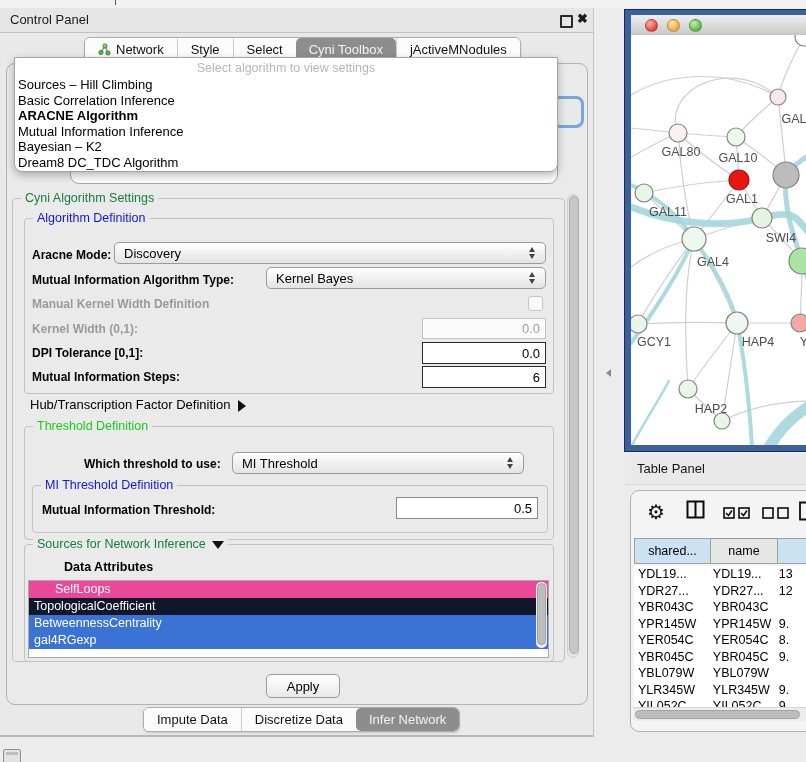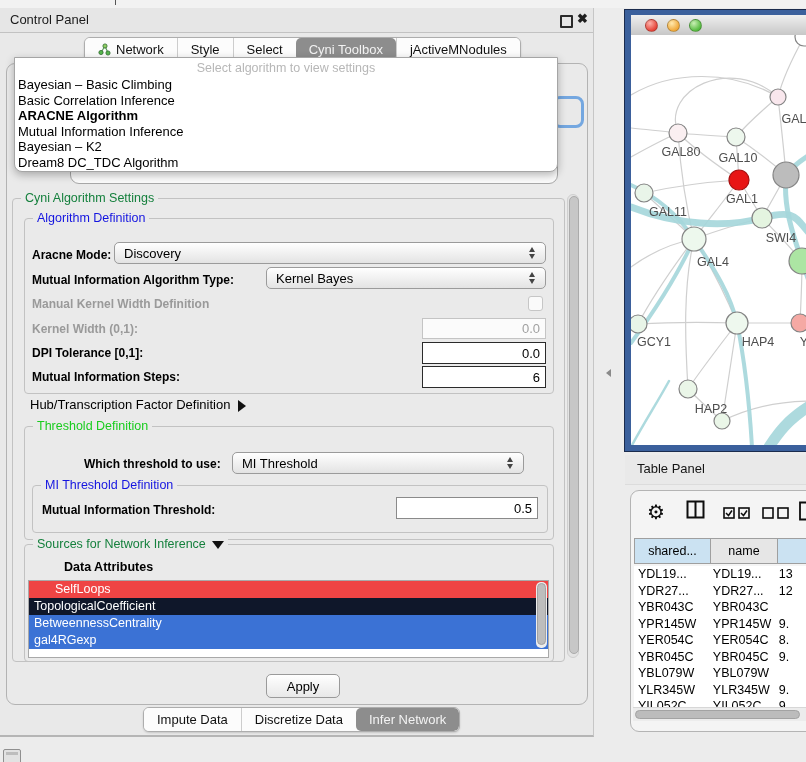--- a/index.html
+++ b/index.html
@@ -181,21 +181,21 @@
     </div>
 
   <div id="container-a" class="abs"></div>
 
   <div id="ghost-combo" class="abs"></div>
   <div id="focus-spinner" class="abs"></div>
 
   <div id="algo-dropdown" class="abs">
     <div id="dd-prompt">Select algorithm to view settings</div>
     <div id="dd-list">
-        <div class="dd-item">Bayesian – Basic Climbing</div>
+        <div class="dd-item">Sources – Hill Climbing</div>
         <div class="dd-item">Basic Correlation Inference</div>
         <div class="dd-item b">ARACNE Algorithm</div>
         <div class="dd-item">Mutual Information Inference</div>
         <div class="dd-item">Bayesian – K2</div>
         <div class="dd-item">Dream8 DC_TDC Algorithm</div>
       </div>
   </div>
 
   <div class="abs group" style="left:12px;top:190px;width:551px;height:462px;">
     <span class="gtitle">Cyni Algorithm Settings</span>
@@ -242,21 +242,21 @@
     <span class="gtitle blue" style="background:#eaeaea;">MI Threshold Definition</span>
   </div>
   <span class="abs lbl" style="left:42px;top:495px;">Mutual Information Threshold:</span>
   <input class="abs num-input mid" style="left: 396px; top: 489px; width: 142px; height: 22px;" value="0.5">
 
   <div class="abs group" style="left:24px;top:536px;width:528px;height:116px;">
     <span class="gtitle"><span>Sources for Network Inference</span><span class="tri-down"></span></span>
   </div>
   <span class="abs lbl" style="left:30px;top:552px;font-size:12.5px;padding-left:34px;">Data Attributes</span>
   <div id="attr-list" class="abs">
-    <div class="attr-item" style="background: #ef4444; padding-left: 26px;">SelfLoops</div>
+    <div class="attr-item" style="background: #ec4899; padding-left: 26px;">SelfLoops</div>
       <div class="attr-item" style="background: #0f172a;">TopologicalCoefficient</div>
       <div class="attr-item" style="background: rgb(59, 114, 213);">BetweennessCentrality</div>
       <div class="attr-item" style="background: rgb(59, 114, 213);">gal4RGexp</div>
       <div id="attr-scroll">
         <div class="thumb"></div>
       </div>
   </div>
 
   <div id="apply-btn" class="abs">
     <span>Apply</span>

